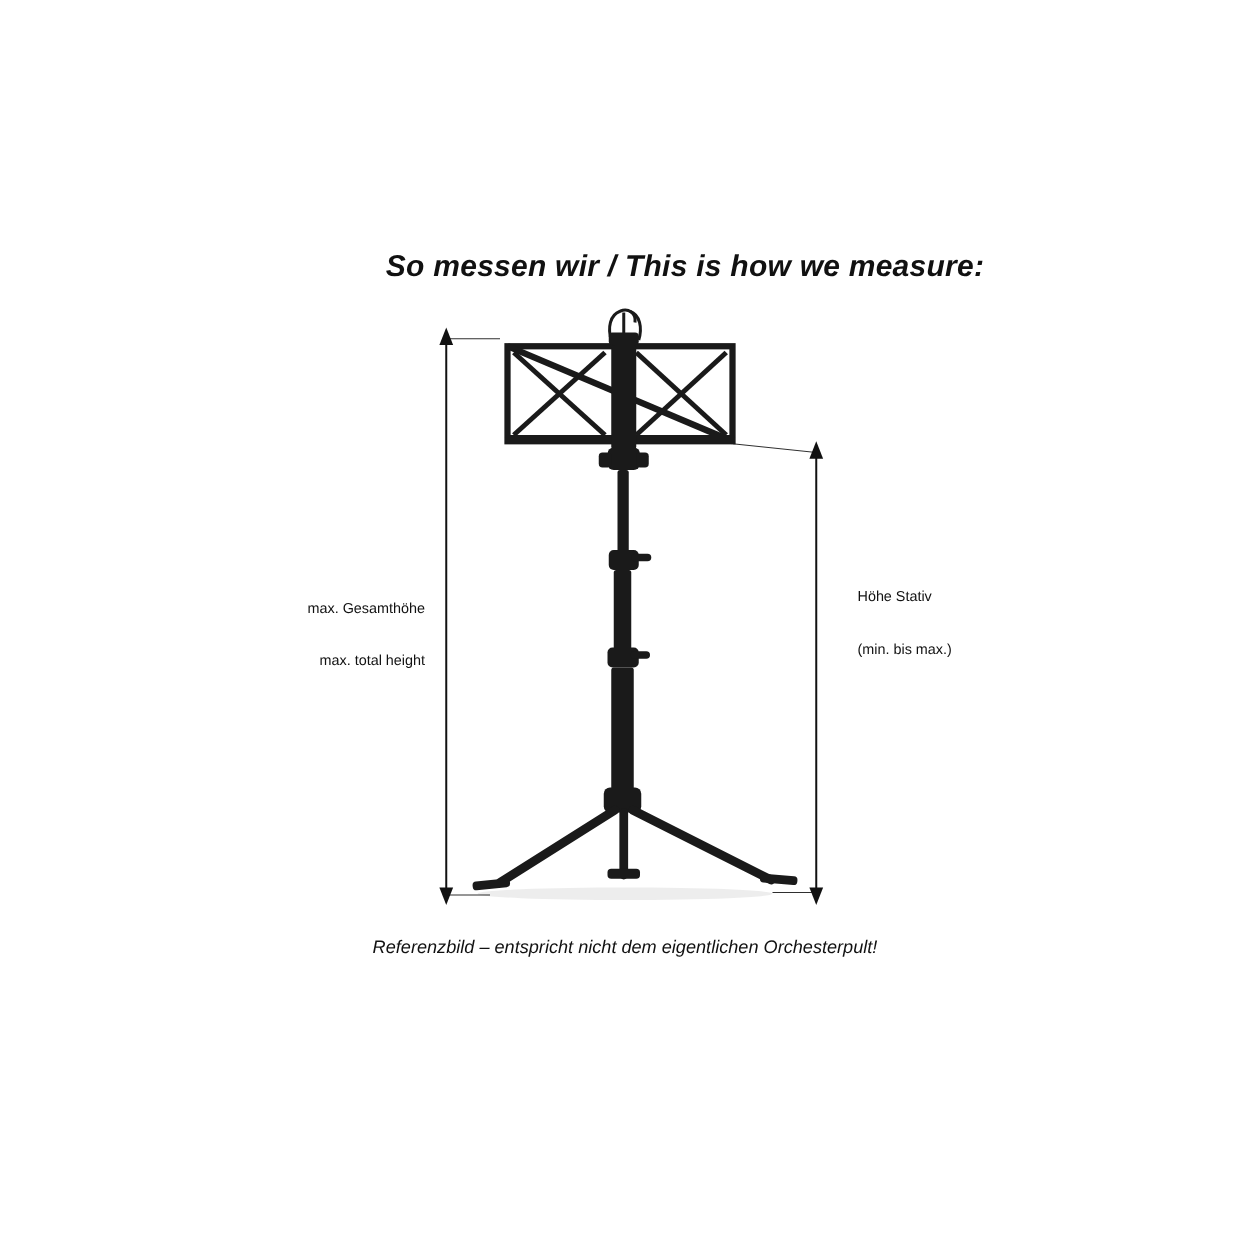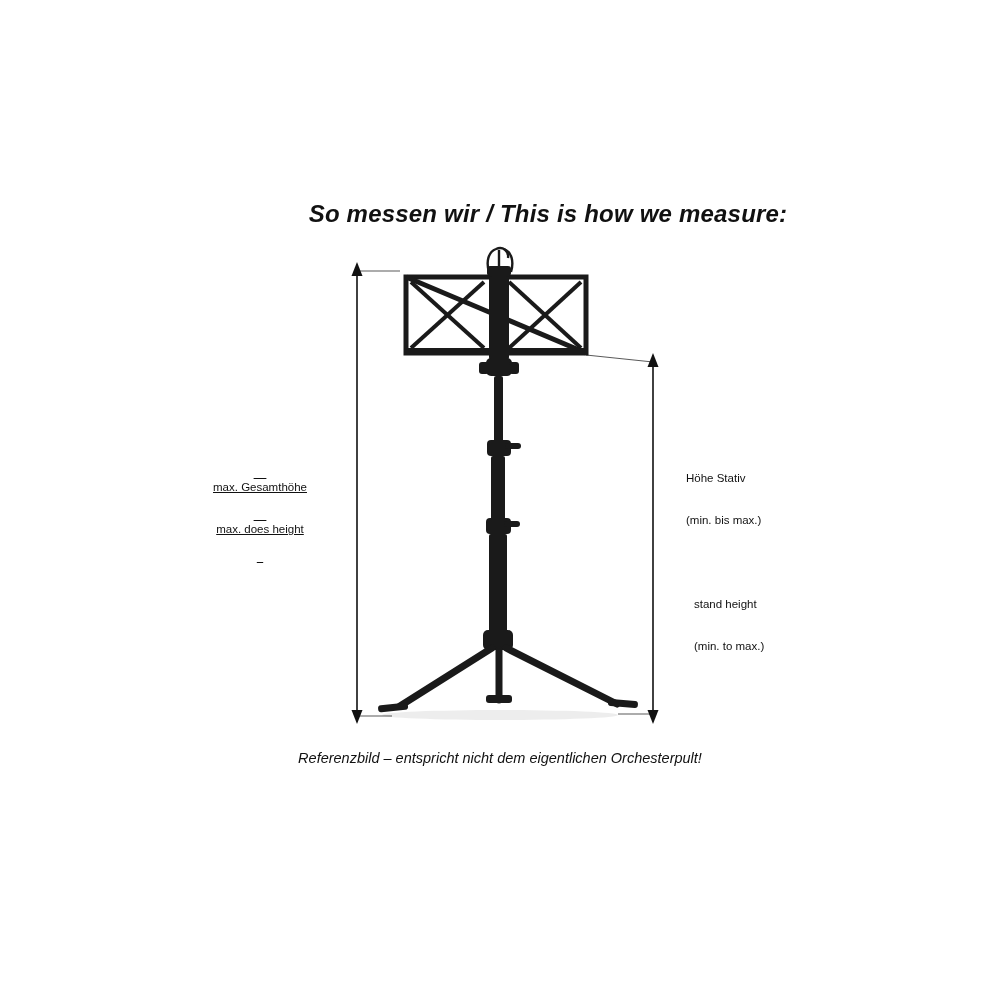--- a/index.html
+++ b/index.html
@@ -37,22 +37,21 @@
     position: absolute;
     font-size: 11.5px;
     line-height: 14px;
     color: #111111;
     white-space: pre;
   }
   #label-total {
     left: 180px;
     top: 452px;
     width: 160px;
-    text-align: center;
-    text-decoration: underline;
+    text-align: right;
   }
   #label-stand {
     left: 662px;
     top: 443px;
     width: 190px;
     text-align: left;
     margin-left: 24px;
   }
   #label-stand .grp2 {
     margin-top: 14px;
@@ -81,30 +80,26 @@
 </style>
 </head>
 <body>
 
 <div id="canvas">
 
   <div id="title">So messen wir / This is how we measure:</div>
 
   <div class="dim-label" id="label-total">
     <div>max. Gesamthöhe</div>
-    <div>max. does height</div>
+    <div>max. total height</div>
   </div>
 
   <div class="dim-label" id="label-stand">
     <div>Höhe Stativ</div>
     <div>(min. bis max.)</div>
-    <span class="grp2">
-      <div>stand height</div>
-      <div>(min. to max.)</div>
-    </span>
   </div>
 
   <div id="footnote">
     <div>Referenzbild – entspricht nicht dem eigentlichen Orchesterpult!</div>
   </div>
 
   <svg id="art" width="1000" height="1000" viewBox="0 0 1000 1000">
     <defs>
       <marker id="arrHead" markerWidth="10" markerHeight="10" refX="5" refY="5" orient="auto">
         <path d="M5,0 L0,10 L10,10 Z" fill="#111111"></path>

